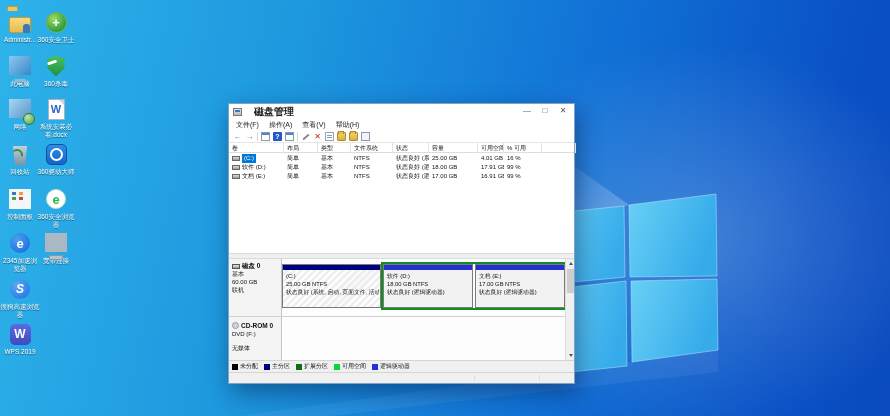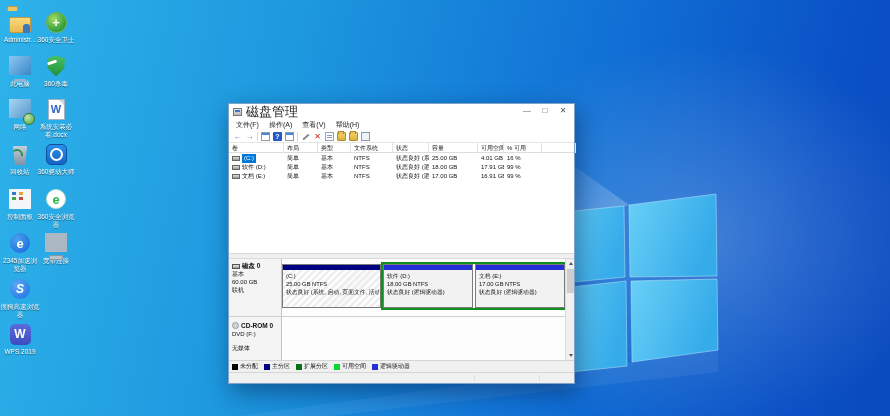--- a/index.html
+++ b/index.html
@@ -48,21 +48,21 @@
   .ig-sogou{width:20px;height:20px;border-radius:50%;background:radial-gradient(circle at 35% 30%,#5aa8f5,#1c6fe0);}
   .ig-sogou .ch{color:#fff;font-size:12px;font-style:italic;}
   .ig-wps{width:21px;height:21px;border-radius:5px;background:linear-gradient(#5b6ade,#3c4cc0);}
   .ig-wps .ch{color:#fff;font-size:12px;}
   
   .win{position:absolute;left:228px;top:103px;width:347px;height:281px;background:#fff;
     border:1px solid #7fa3c8;box-shadow:3px 8px 22px rgba(0,20,60,.45);z-index:2;font-size:7px;color:#111;}
   .titlebar{position:absolute;left:0;top:0;right:0;height:15px;display:flex;align-items:center;padding:0 2px 0 4px;background:#fff;}
   .appicon{width:9px;height:8px;background:linear-gradient(#e8e8e8,#b8b8b8);border:1px solid #777;position:relative;}
   .appicon::after{content:"";position:absolute;left:1px;top:1px;width:5px;height:2px;background:#3c78c8;}
-  .tb-title{margin-left:4px;font-size:13px;color:#222;}
+  .tb-title{margin-left:12px;font-size:10px;color:#222;font-weight:bold;}
   .tb-sp{flex:1;}
   .tb-btn{width:18px;height:15px;line-height:14px;text-align:center;font-size:8px;color:#555;cursor:pointer;}
   .menubar{position:absolute;left:0;top:15px;right:0;height:12px;display:flex;align-items:center;padding-left:2px;background:#fff;}
   .mi{padding:0 5px;font-size:7px;color:#222;cursor:pointer;}
   .toolbar{position:absolute;left:0;top:27px;right:0;height:12px;display:flex;align-items:center;gap:3px;padding-left:4px;background:#fff;border-bottom:1px solid #e6e6e6;}
   .ti{display:inline-flex;align-items:center;justify-content:center;width:9px;height:9px;font-size:8px;cursor:pointer;}
   .ti-arrow{color:#3f76c8;font-weight:bold;}
   .tsep{width:1px;height:9px;background:#d8d8d8;}
   .ti-pane{border:1px solid #8a9aaa;background:#fff;position:relative;}
   .ti-pane::before{content:"";position:absolute;left:0;top:0;right:0;height:2px;background:#4a86d8;}

